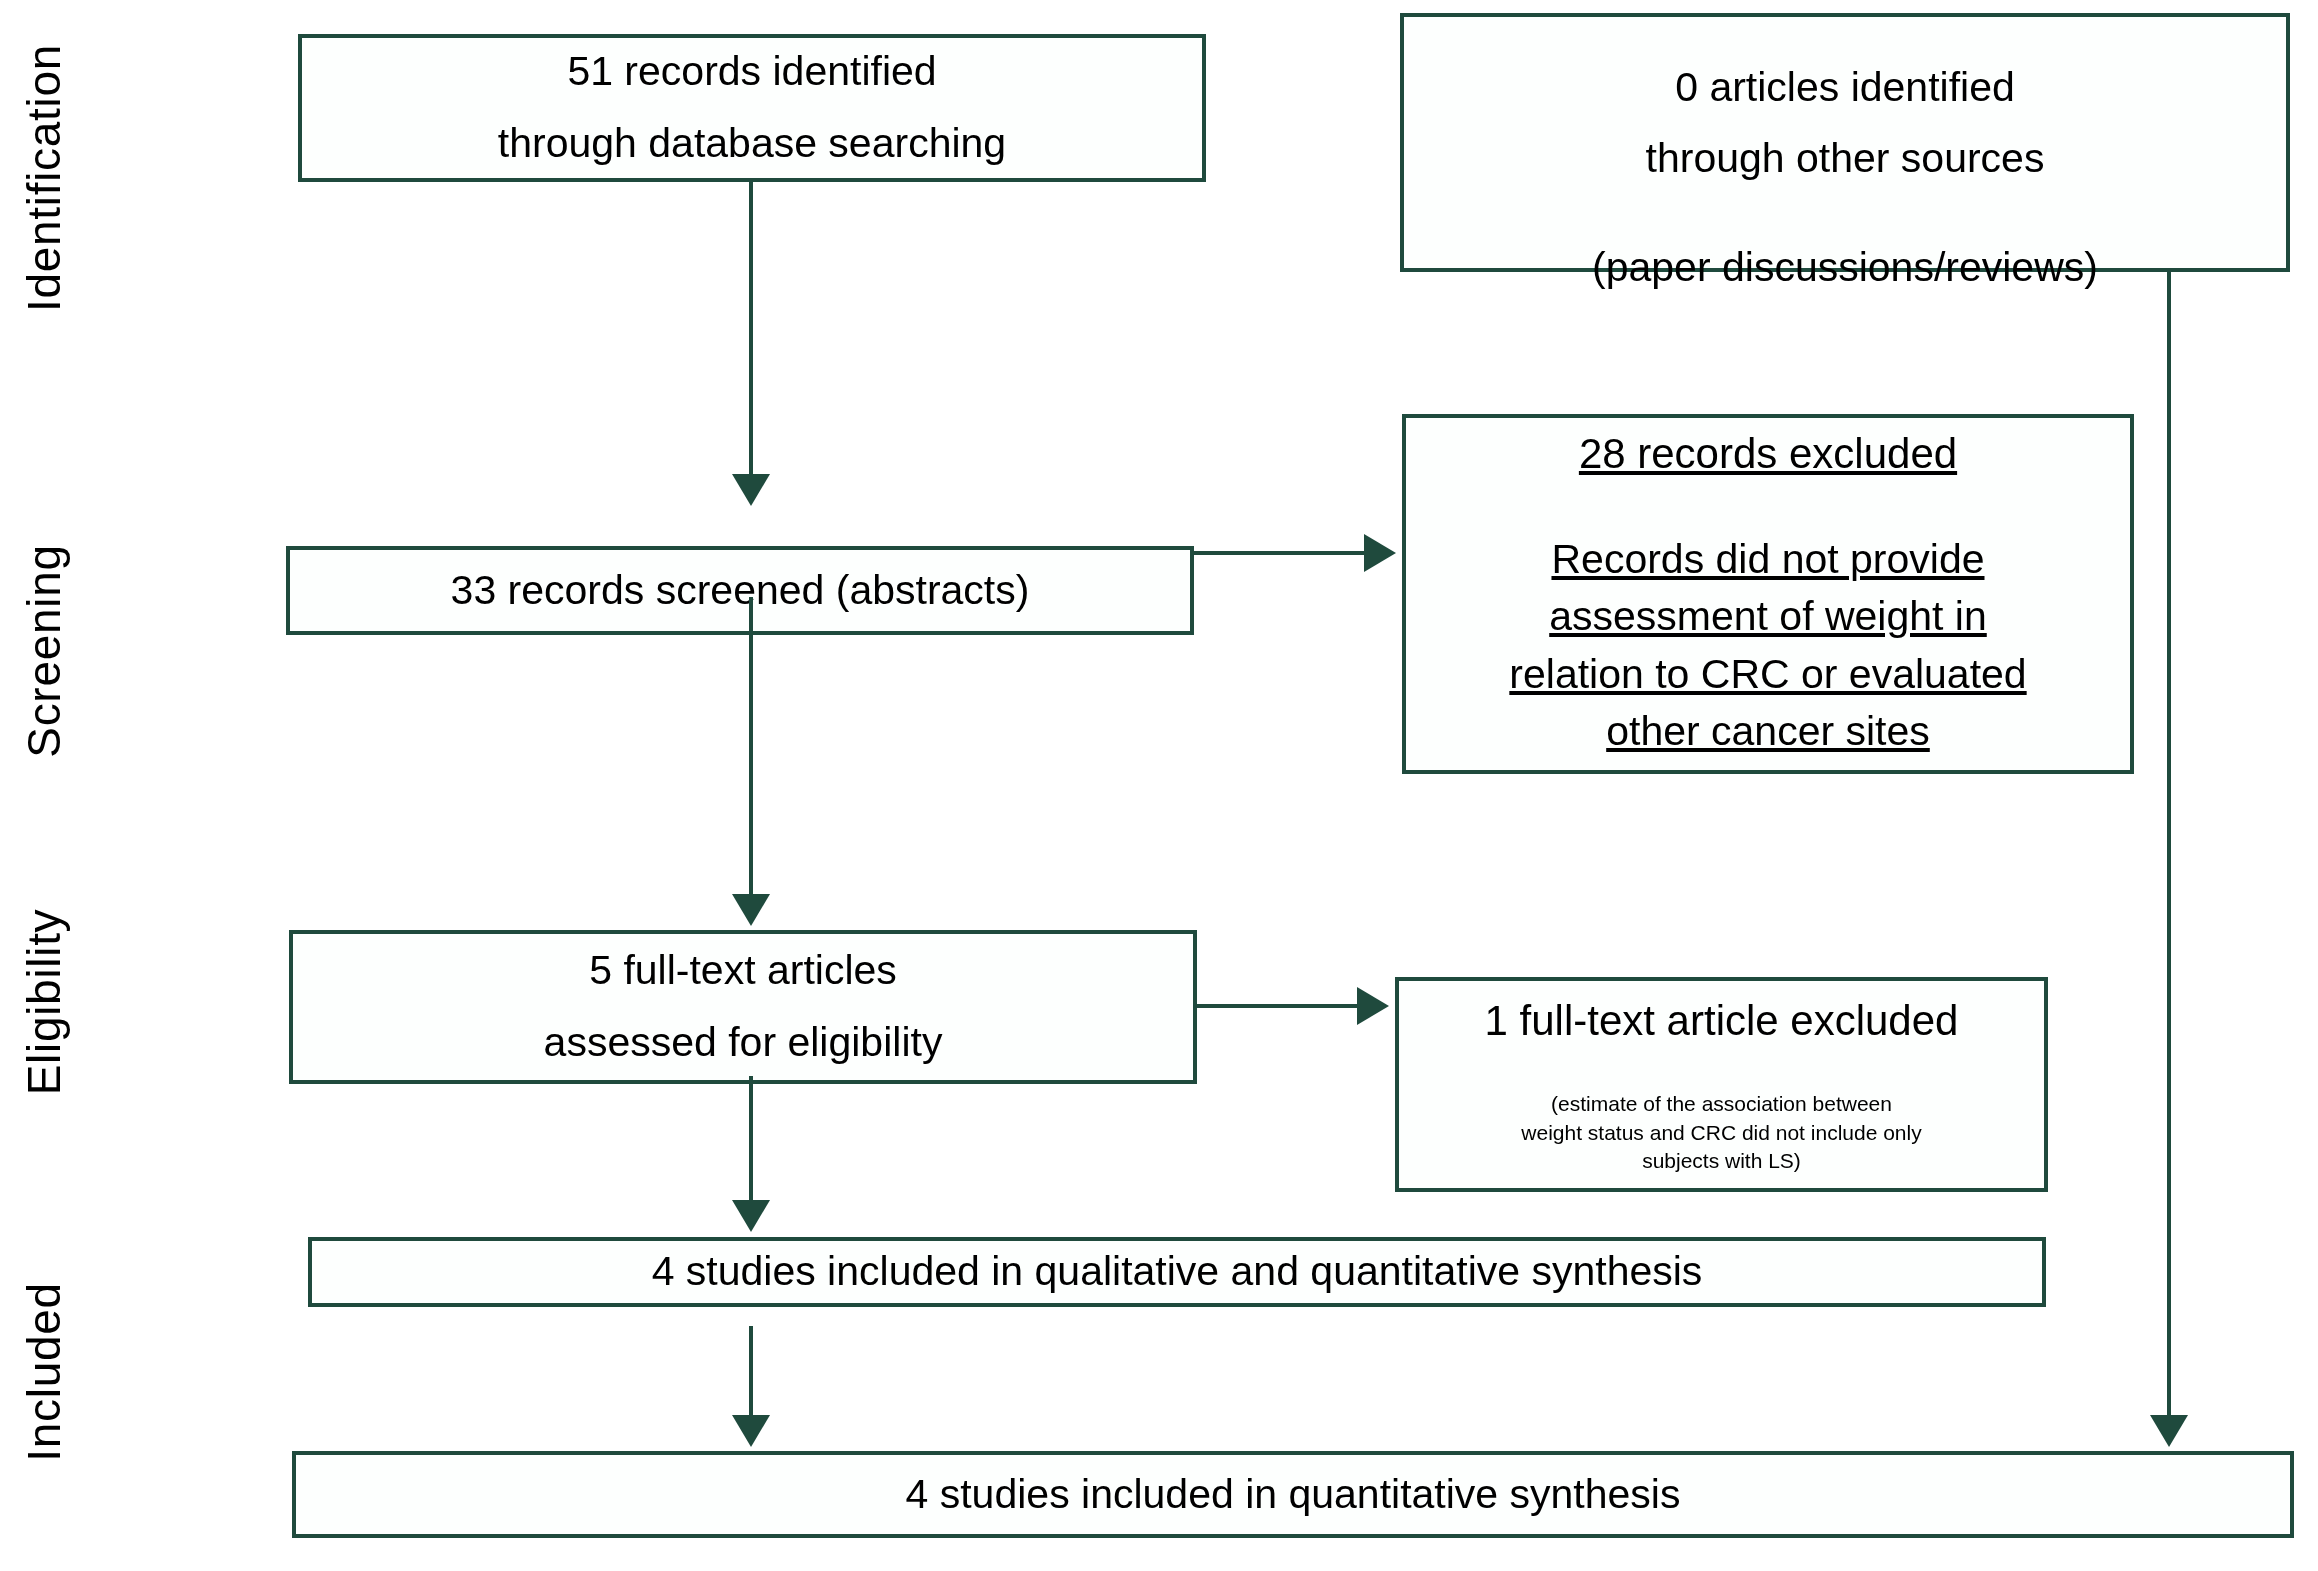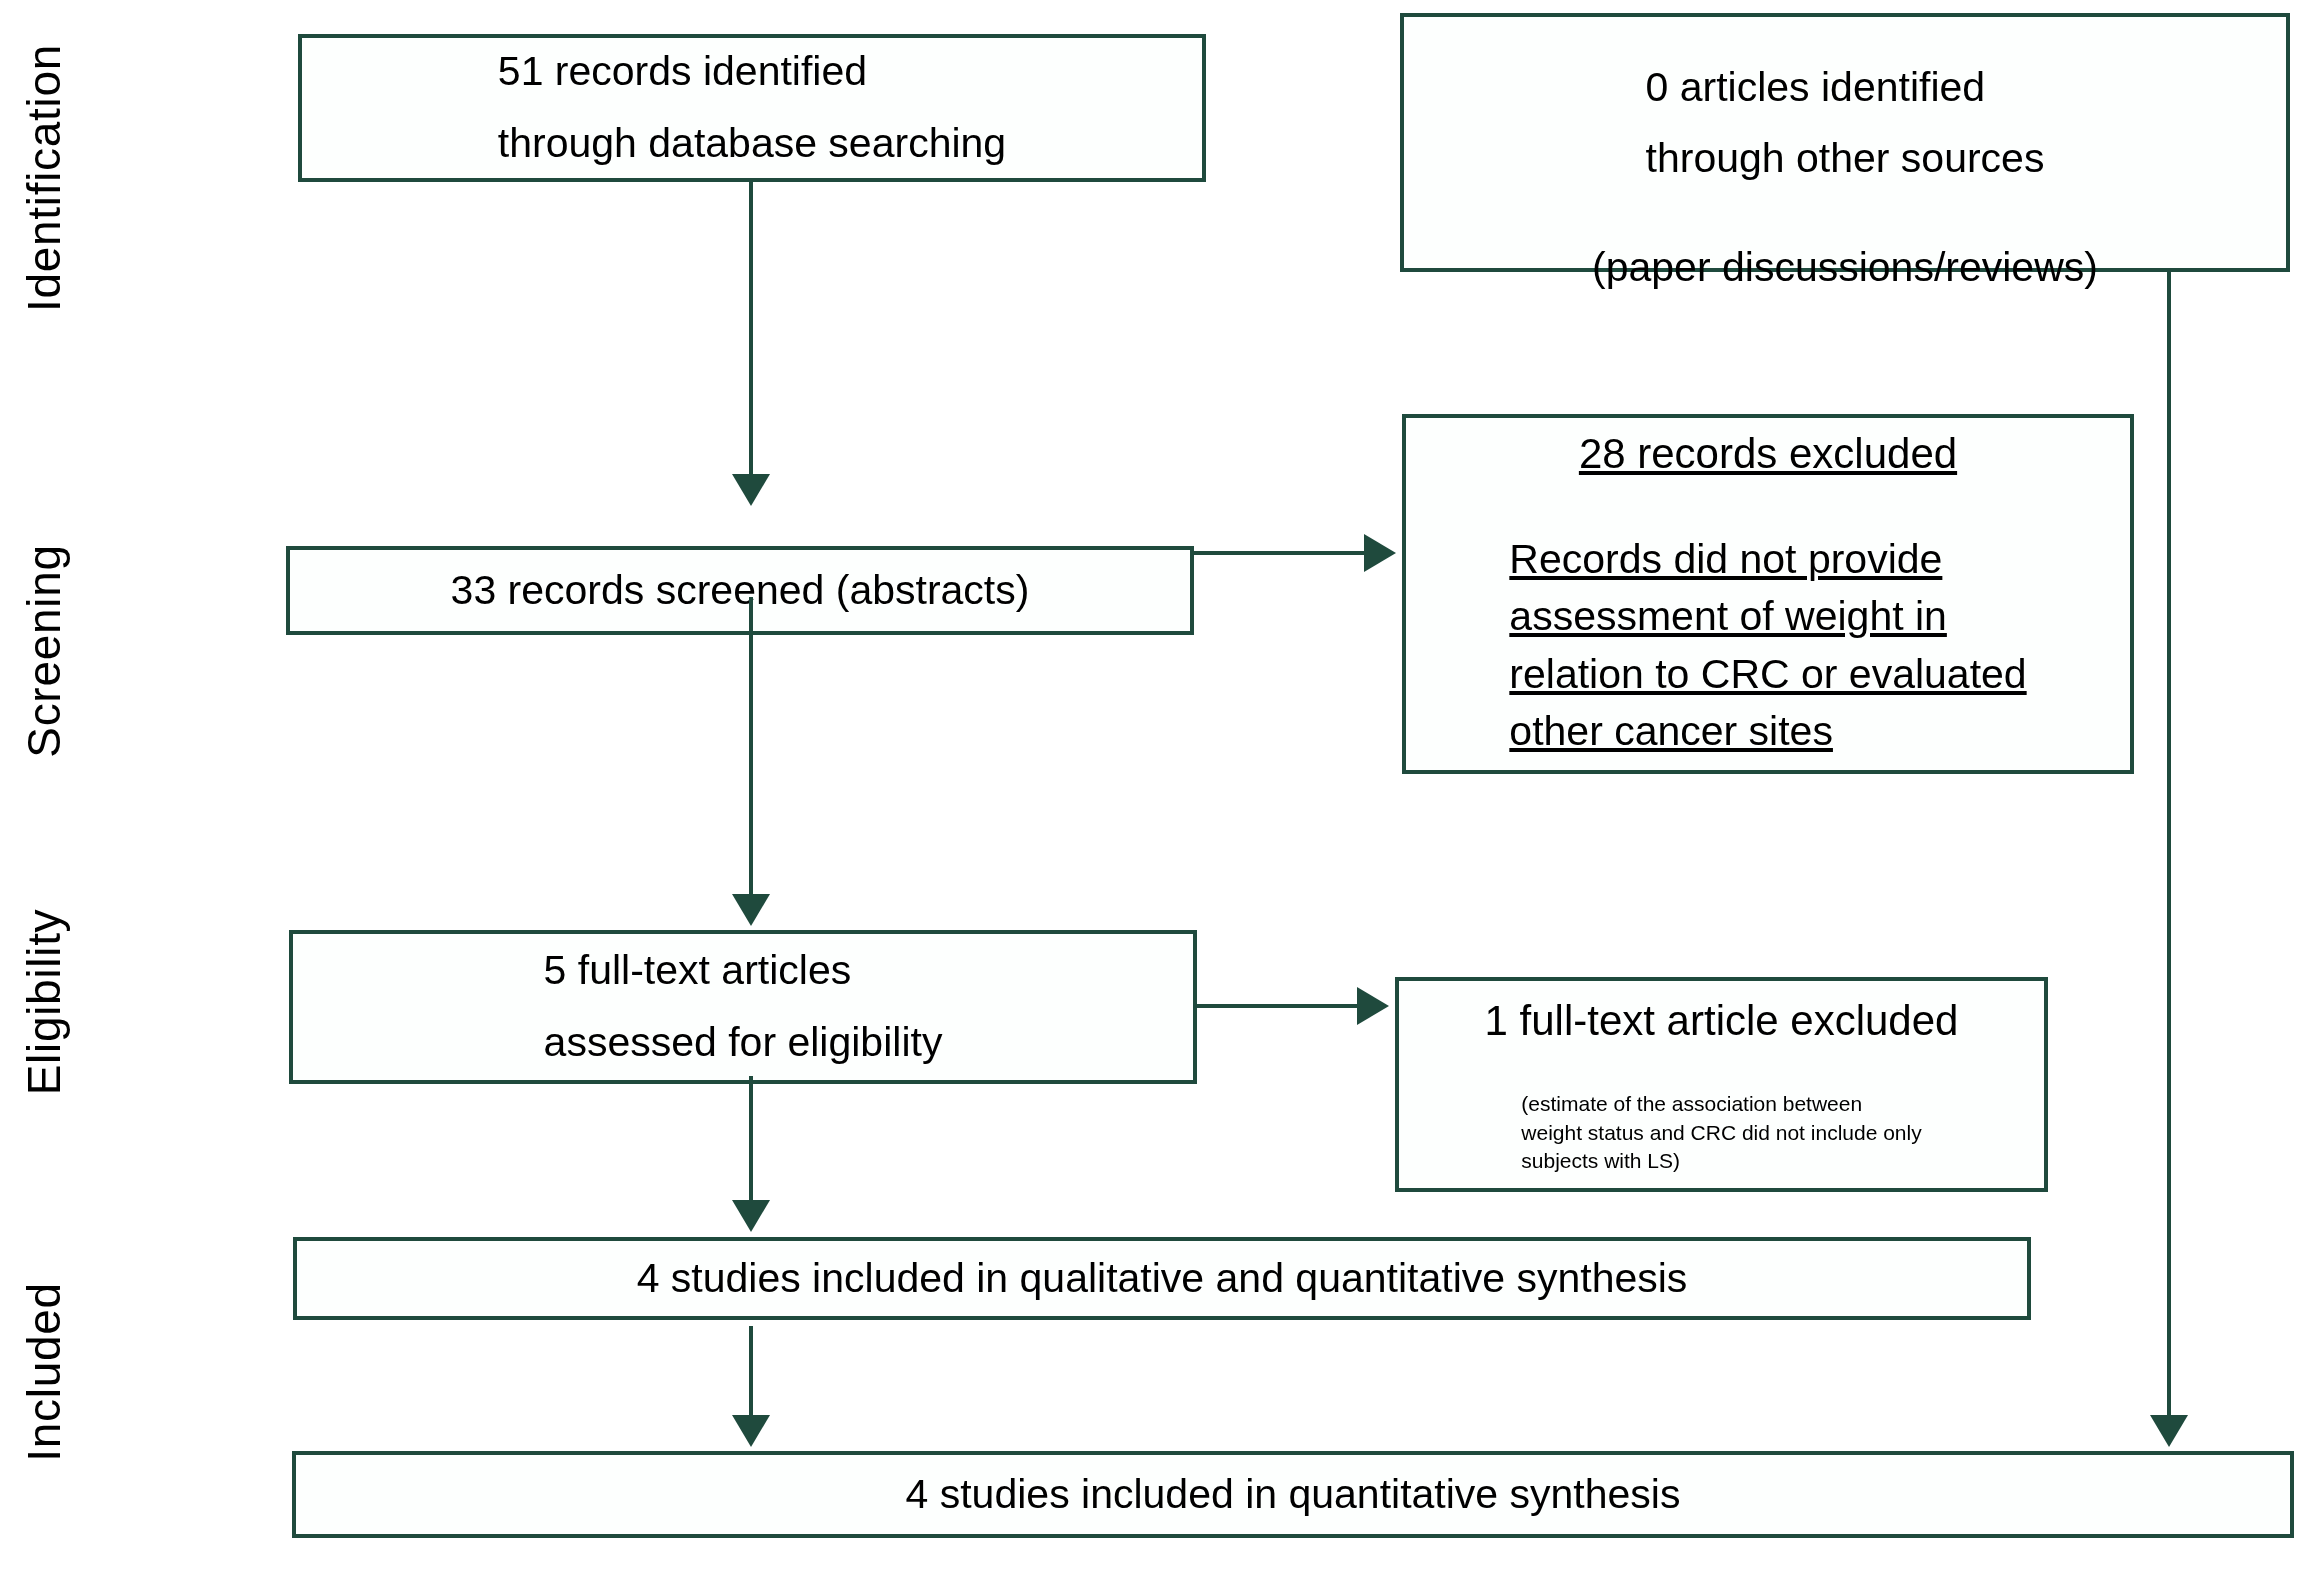--- a/index.html
+++ b/index.html
@@ -28,21 +28,21 @@
     white-space:nowrap;
   }
   .box{
     position:absolute;
     border:4.2px solid var(--accent);
     background:var(--box_fill);
     display:flex;
     flex-direction:column;
     align-items:center;
     justify-content:center;
-    text-align:left;
+    text-align:center;
   }
   .box-text{
     font-size:41px;
     line-height:1.75;
     white-space:pre-line;
   }
   .box-title{
     font-size:42px;
     line-height:1.3;
     white-space:pre-line;
@@ -118,21 +118,21 @@
 assessed for eligibility</div>
   </div>
 
   <div class="box" style="left:1395px;top:970px;width:653px;height:215px;margin-top:7px;">
     <div class="box-title">1 full-text article excluded</div>
     <div class="box-reason-small">(estimate of the association between
 weight status and CRC did not include only
 subjects with LS)</div>
   </div>
 
-  <div class="box" style="left:293px;top:1237px;width:1738px;height:83px;">
+  <div class="box" style="left:308px;top:1237px;width:1738px;height:70px;">
     <div class="box-text" style="line-height:1.2;">4 studies included in qualitative and quantitative synthesis</div>
   </div>
 
   <div class="box" style="left:292px;top:1451px;width:2002px;height:87px;">
     <div class="box-text" style="line-height:1.2;">4 studies included in quantitative synthesis</div>
   </div>
 
   <div class="vline" style="left:749px;top:182px;height:294px;"></div>
   <div class="arrow-down" style="left:732px;top:474px;"></div>
 

